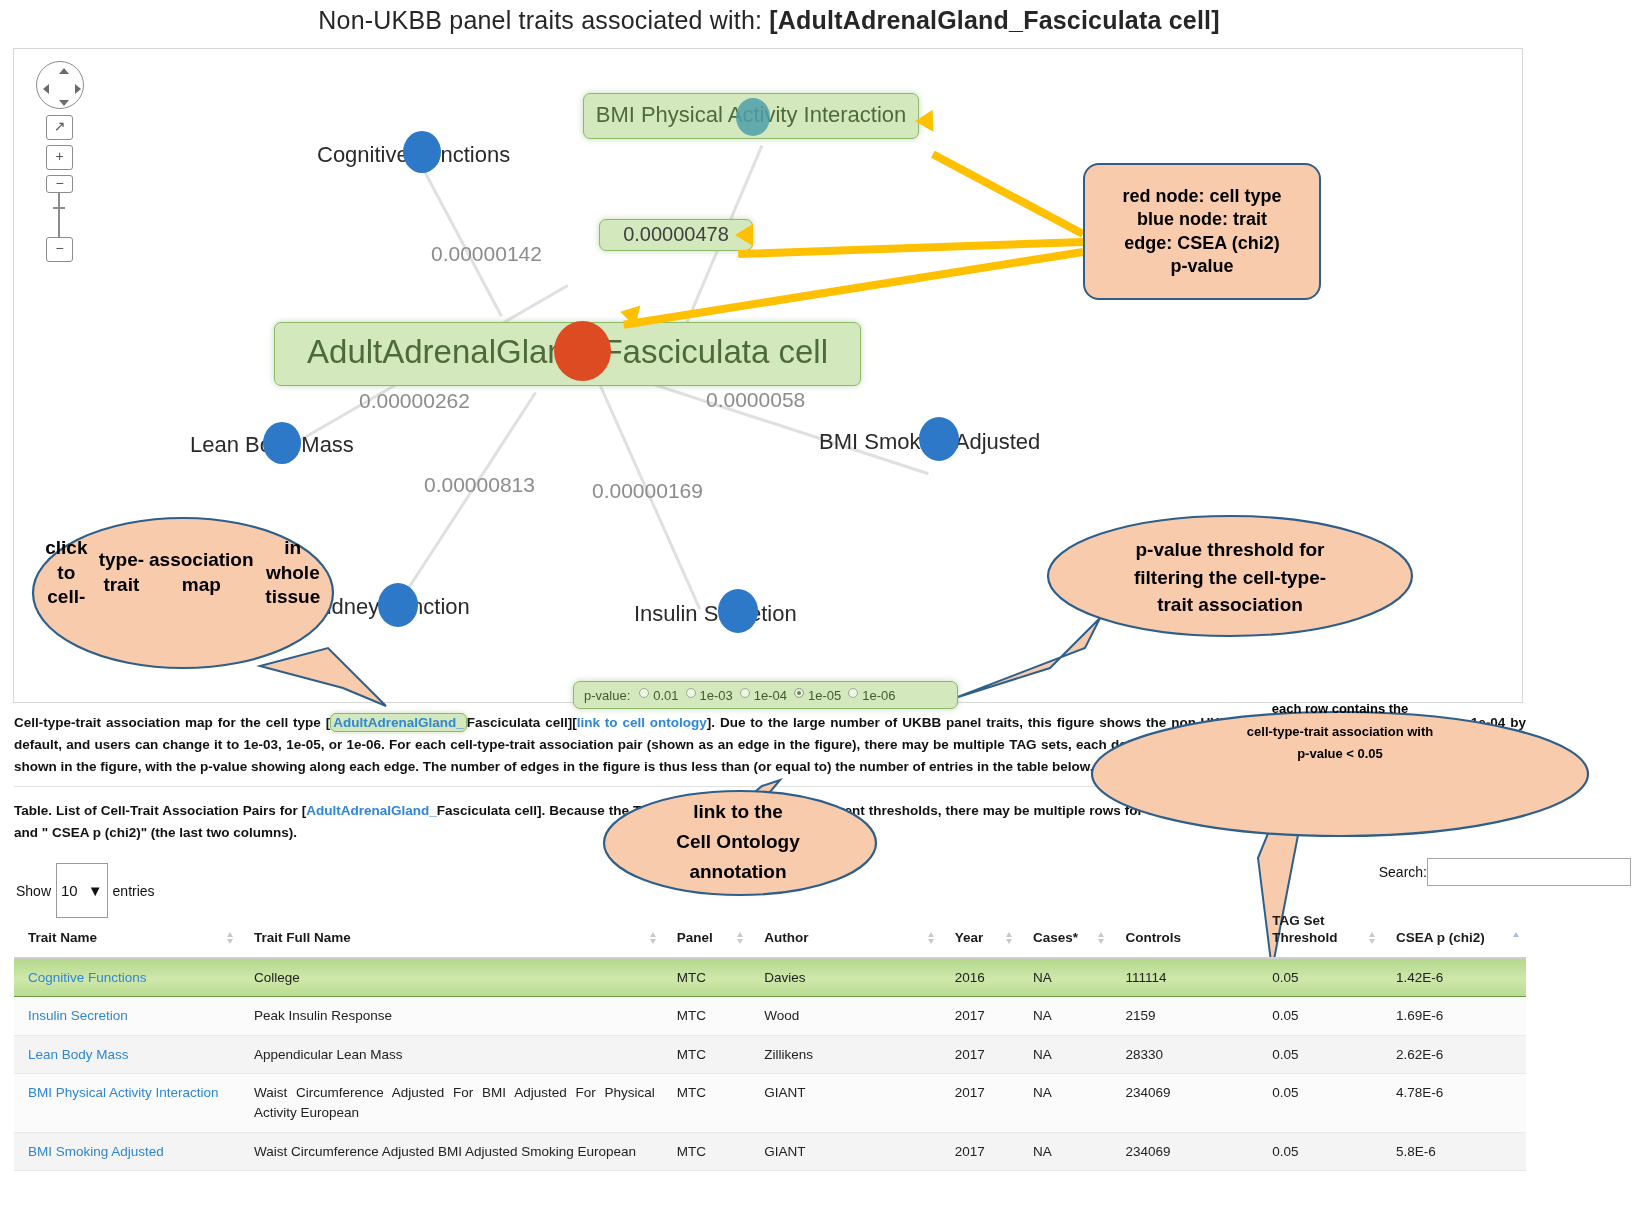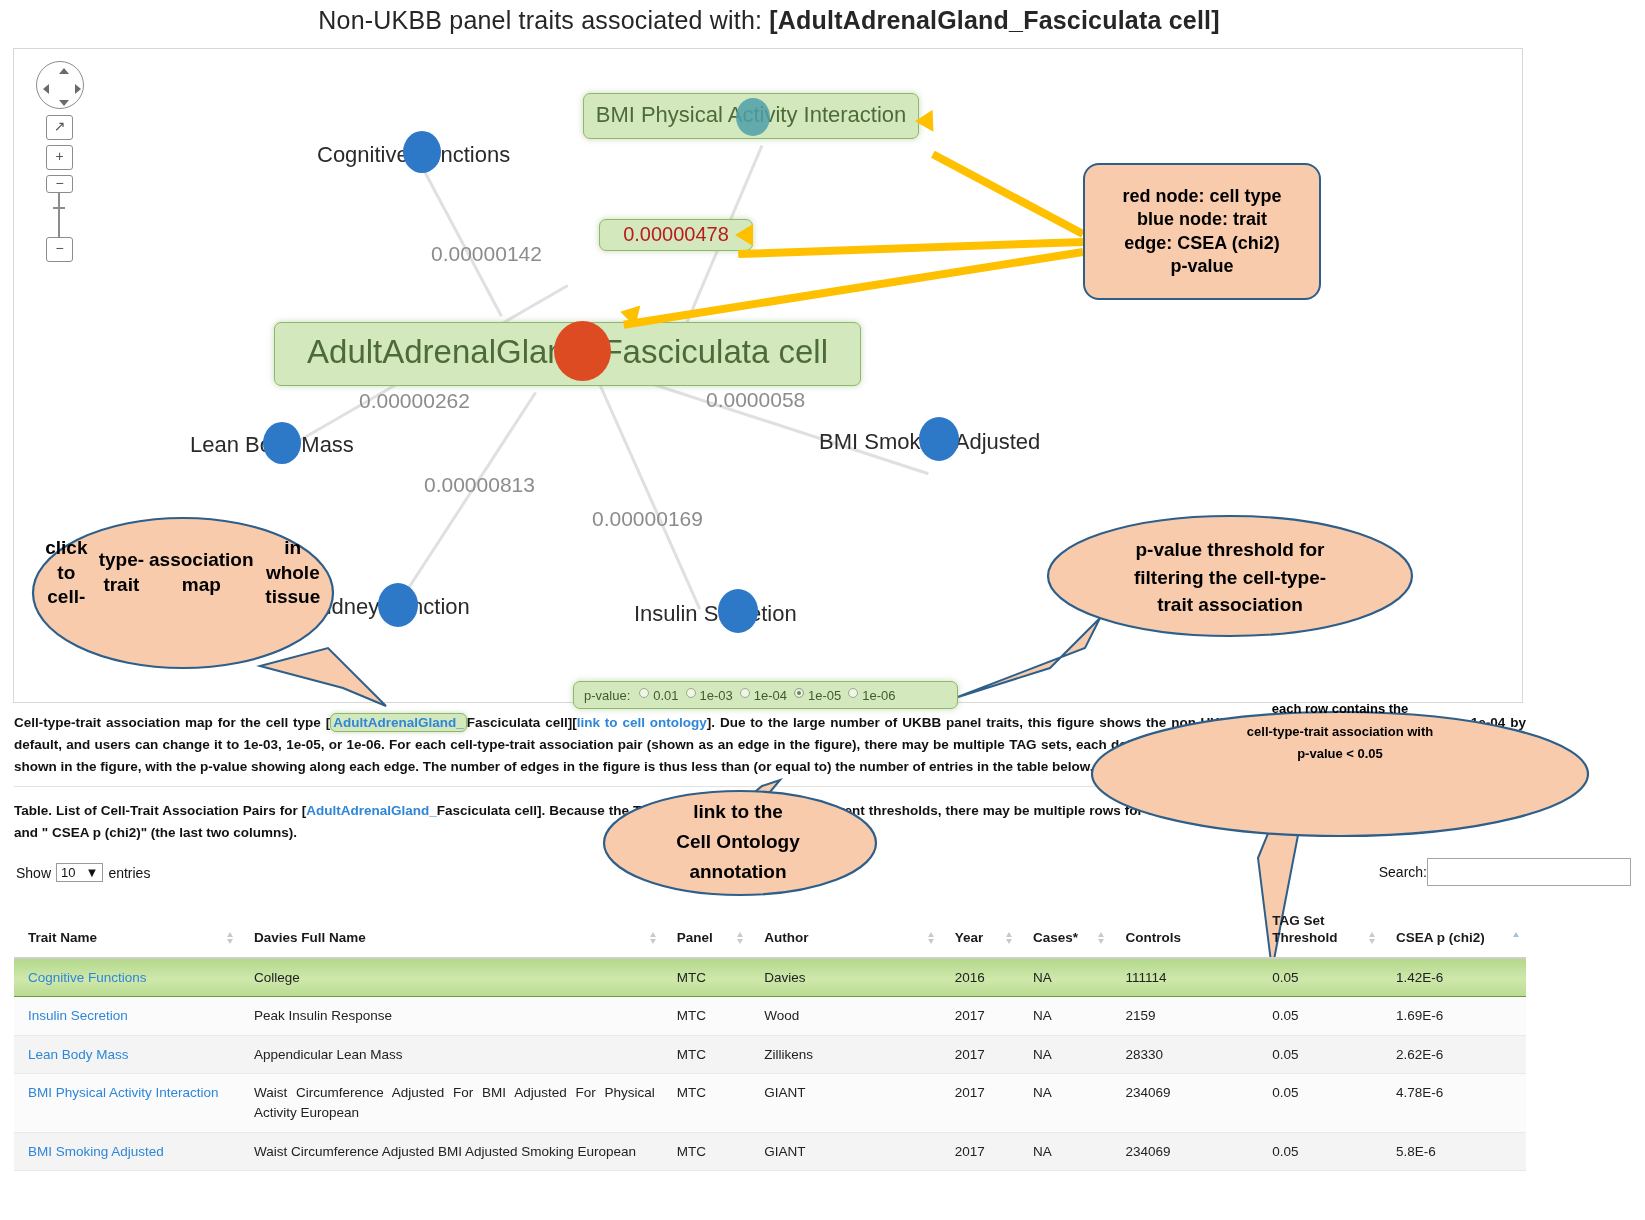--- a/index.html
+++ b/index.html
@@ -74,21 +74,21 @@
   #desc1{left:14px;top:712px;width:1512px;}
   #desc2{left:14px;top:800px;width:1512px;}
   .lnk{color:#2e86d8;font-weight:bold;}
   .hl{background:#d4e8bd;border:1.4px solid #8fb96a;border-radius:6px;padding:1px 2px;
       box-shadow:0 0 5px rgba(140,180,110,.5);}
   .hr-line{position:absolute;left:14px;top:786px;width:1512px;height:1px;background:#e3e3e3;}
 
   
   #show-entries{position:absolute;left:16px;top:863px;font-size:14px;color:#111;
                 display:flex;align-items:center;gap:5px;}
-  .select-box{border:1px solid #9a9a9a;background:#fff;padding:1px 4px;font-size:13px;
+  .select-box{border:1px solid #9a9a9a;background:#fff;padding:18px 4px;font-size:15px;
               display:flex;align-items:center;gap:10px;}
   #search-box{position:absolute;right:14px;top:858px;display:flex;align-items:center;
               font-size:14px;color:#111;}
   #search-input{width:198px;height:24px;border:1px solid #a6a6a6;background:#fff;}
 
   
   #assoc-table{position:absolute;left:14px;top:905px;width:1512px;border-collapse:collapse;
                font-size:13.5px;}
   #assoc-table th{text-align:left;font-weight:bold;color:#1a1a1a;padding:8px 8px 10px 14px;
                   border-bottom:2px solid #cfcfcf;vertical-align:bottom;position:relative;
@@ -143,32 +143,32 @@
     <span style="font-size:22px;line-height:41px;text-align:center;">BMI Physical Activity Interaction</span>
   </div>
   <div class="node-circle node-teal" style="left:722px;top:49px;width:34px;height:38px;"></div>
 
   <div class="node-label" style="left:303px;top:93px;font-size:22px;">Cognitive Functions</div>
   <div class="node-circle node-blue" style="left:389px;top:82px;width:38px;height:42px;"></div>
 
   <div class="edge-label" style="left:417px;top:193px;font-size:21px;">0.00000142</div>
 
   <div class="tag-box" style="left:585px;top:170px;width:152px;height:30px;">
-    <span style="font-size:20px;line-height:28px;text-align:center;color:#b91c1c;">0.00000478</span>
+    <span style="font-size:20px;line-height:28px;text-align:center;color:#404040;">0.00000478</span>
   </div>
 
   <div class="tag-box" style="left:260px;top:273px;width:585px;height:62px;">
     <span style="font-size:33px;line-height:58px;text-align:center;color:#4d6b39;">AdultAdrenalGland_Fasciculata cell</span>
   </div>
   <div class="node-circle node-red" style="left:540px;top:272px;width:57px;height:60px;"></div>
 
   <div class="edge-label" style="left:345px;top:340px;font-size:21px;">0.00000262</div>
   <div class="edge-label" style="left:692px;top:339px;font-size:21px;">0.0000058</div>
   <div class="edge-label" style="left:410px;top:424px;font-size:21px;">0.00000813</div>
-  <div class="edge-label" style="left:578px;top:430px;font-size:21px;margin-top:28px;">0.00000169</div>
+  <div class="edge-label" style="left:578px;top:430px;font-size:21px;">0.00000169</div>
 
   <div class="node-label" style="left:176px;top:383px;font-size:22px;">Lean Body Mass</div>
   <div class="node-circle node-blue" style="left:249px;top:373px;width:38px;height:42px;"></div>
 
   <div class="node-label" style="left:805px;top:380px;font-size:22px;">BMI Smoking Adjusted</div>
   <div class="node-circle node-blue" style="left:905px;top:368px;width:40px;height:44px;"></div>
 
   <div class="node-label" style="left:298px;top:545px;font-size:22px;">Kidney Function</div>
   <div class="node-circle node-blue" style="left:364px;top:534px;width:40px;height:44px;"></div>
 
@@ -298,21 +298,21 @@
   <thead>
     <tr>
       <th style="width:235px;">
         <span>Trait Name</span>
         <span class="sortarrow">
             <i class="up"></i>
             <i class="dn"></i>
           </span>
       </th>
       <th style="width:470px;">
-        <span>Davies Full Name</span>
+        <span>Trait Full Name</span>
         <span class="sortarrow">
             <i class="up"></i>
             <i class="dn"></i>
           </span>
       </th>
       <th style="width:72px;">
         <span>Panel</span>
         <span class="sortarrow">
             <i class="up"></i>
             <i class="dn"></i>

